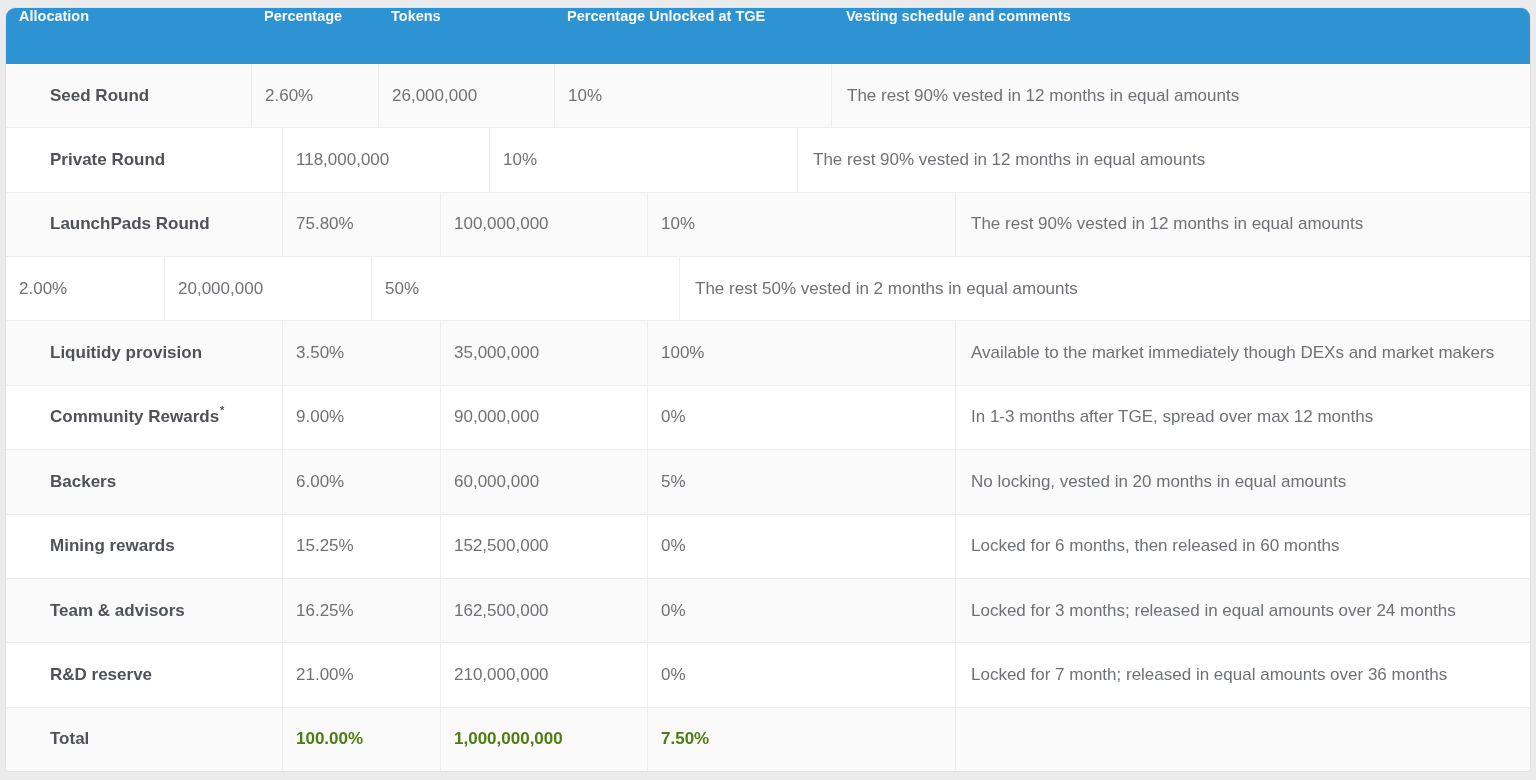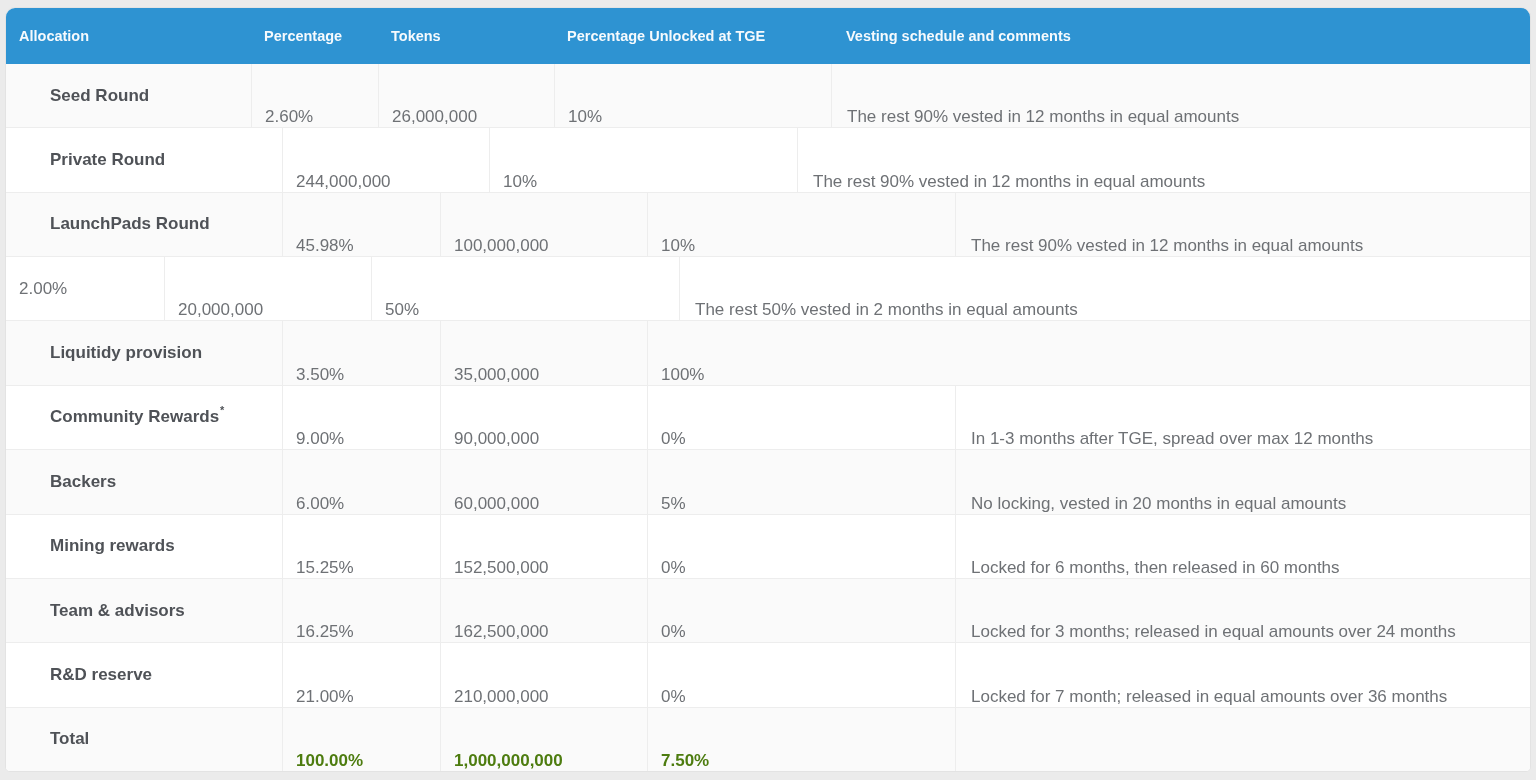--- a/index.html
+++ b/index.html
@@ -26,21 +26,21 @@
     background: #ffffff;
     border: 1px solid #e3e3e3;
     border-radius: 10px 10px 5px 5px;
     overflow: hidden;
     box-sizing: border-box;
   }
   .thead {
     height: 56px;
     background: #2e93d2;
     display: flex;
-    align-items: center;
+    align-items: flex-start;
     color: #f6fafd;
     font-size: 14.5px;
     font-weight: bold;
   }
   .tbody {
     position: absolute;
     top: 56px;
     left: 0;
     right: 0;
     bottom: 0;
@@ -62,21 +62,21 @@
     box-sizing: border-box;
     padding: 0 10px 0 13px;
     overflow: hidden;
     white-space: nowrap;
   }
   .c1 { width: 245px; }
   .c2 { width: 127px; }
   .c3 { width: 176px; }
   .c4 { width: 277px; }
   .c5 { flex: 1; padding-left: 15px; }
-  .trow .c + .c { border-left: 1px solid #ededed; align-items: flex-end; }
+  .trow .c + .c { border-left: 1px solid #ededed; }
   .trow .c1 {
     font-weight: bold;
     color: #4f5257;
     padding-left: 44px;
   }
   .trow.total .c2,
   .trow.total .c3,
   .trow.total .c4 {
     font-weight: bold;
     color: #4d7c0f;
@@ -133,36 +133,36 @@
     <div class="c c5">
       <span>The rest 90% vested in 12 months in equal amounts</span>
     </div>
   </div>
         <div class="trow">
     <div class="c c1">
       <span>Private Round</span>
       <span class="note-mark"></span>
     </div>
     <div class="c c3">
-      <span>244,000,000</span>
+      <span>118,000,000</span>
     </div>
     <div class="c c4">
       <span>10%</span>
     </div>
     <div class="c c5">
       <span>The rest 90% vested in 12 months in equal amounts</span>
     </div>
   </div>
         <div class="trow">
     <div class="c c1">
       <span>LaunchPads Round</span>
       <span class="note-mark"></span>
     </div>
     <div class="c c2">
-      <span>45.98%</span>
+      <span>75.80%</span>
     </div>
     <div class="c c3">
       <span>100,000,000</span>
     </div>
     <div class="c c4">
       <span>10%</span>
     </div>
     <div class="c c5">
       <span>The rest 90% vested in 12 months in equal amounts</span>
     </div>
@@ -187,20 +187,23 @@
       <span class="note-mark"></span>
     </div>
     <div class="c c2">
       <span>3.50%</span>
     </div>
     <div class="c c3">
       <span>35,000,000</span>
     </div>
     <div class="c c4">
       <span>100%</span>
+    </div>
+    <div class="c c5">
+      <span>Available to the market immediately though DEXs and market makers</span>
     </div>
   </div>
         <div class="trow">
     <div class="c c1">
       <span>Community Rewards</span>
       <span class="note-mark">*</span>
     </div>
     <div class="c c2">
       <span>9.00%</span>
     </div>

